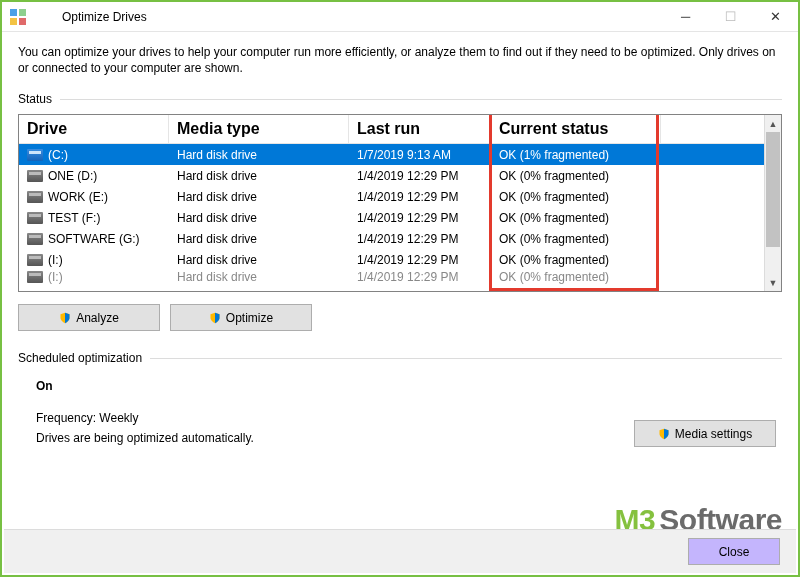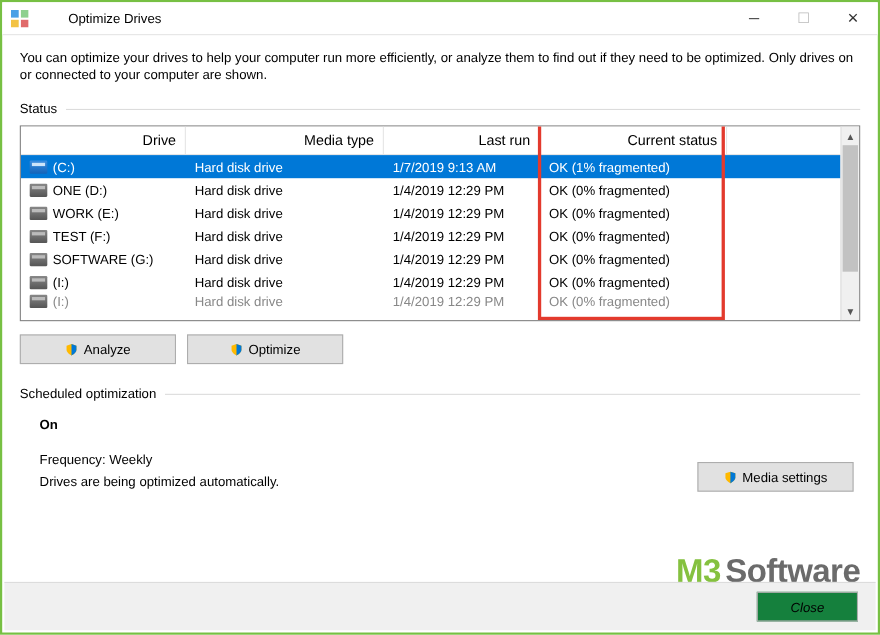--- a/index.html
+++ b/index.html
@@ -45,24 +45,23 @@
   .list-wrap {
     border:1px solid #828282;
     height:178px;
     position:relative;
     display:flex;
   }
   .list-inner { flex:1; overflow:hidden; position:relative; }
   .list-header {
     display:flex;
     background:#fff;
-    font-weight:normal;
-    font-size:13px;
+    font-weight:bold;
+    font-size:16px;
     border-bottom:1px solid #e5e5e5;
-    text-align:right;
   }
   .list-header div {
     padding:5px 8px;
     border-right:1px solid #e5e5e5;
   }
   .col-drive   { width:150px; }
   .col-media   { width:180px; }
   .col-lastrun { width:142px; }
   .col-status  { width:170px; }
   .rows { }
@@ -149,21 +148,21 @@
   .watermark .m3 { color:#78bb2b; }
   .footer-bar {
     position:absolute;
     left:2px; right:2px; bottom:2px;
     height:44px;
     background:#f0f0f0;
     border-top:1px solid #dcdcdc;
     display:flex; align-items:center; justify-content:flex-end;
     padding-right:16px;
   }
-  .footer-bar .btn { min-width:92px; background:#15803d;font-style:italic; }
+  .footer-bar .btn { min-width:92px; background:#c4b5fd; }
 </style>
 </head>
 <body>
 
 <svg width="0" height="0" style="position:absolute">
   <symbol id="shield" viewBox="0 0 16 16">
     <path d="M8 1 L14 3 V8 C14 12 8 15 8 15 C8 15 2 12 2 8 V3 Z" fill="#ffb900"></path>
     <path d="M8 1 L14 3 V8 C14 12 8 15 8 15 Z" fill="#0078d7"></path>
   </symbol>
   <symbol id="defrag" viewBox="0 0 16 16">

